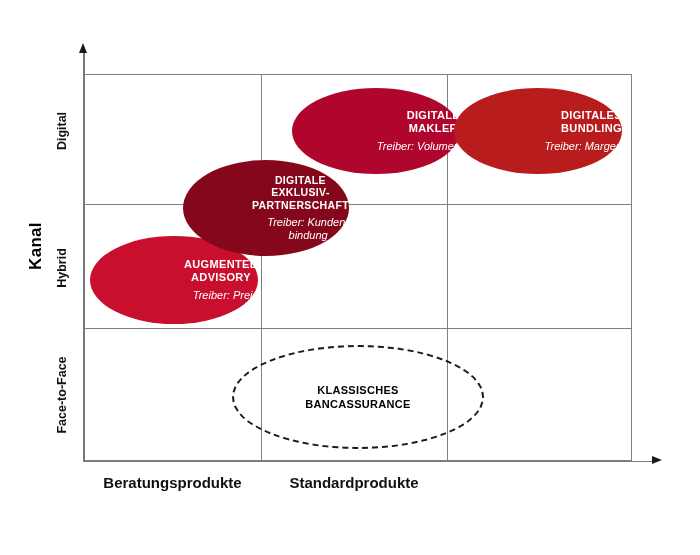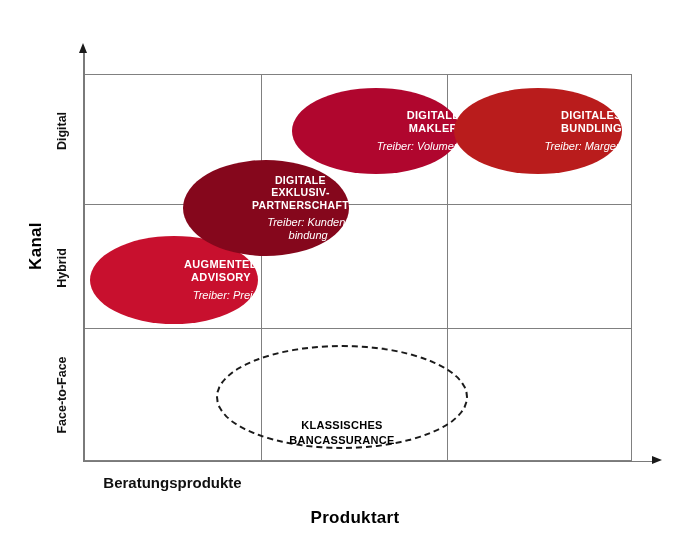--- a/index.html
+++ b/index.html
@@ -184,28 +184,28 @@
   #bubble-augmented-advisory {
     left: 90px; top: 236px;
     width: 168px; height: 88px;
     z-index: 4;
   }
   #bubble-digitale-exklusiv-partnerschaft .bubble-title { font-size: 10.5px; }
 
   
   #bubble-klassisches-bancassurance {
     position: absolute;
-    left: 216px;
+    left: 232px;
     top: 345px;
     width: 252px;
     height: 104px;
     border: 2.2px dashed #1a1a1a;
     border-radius: 50%;
     display: flex;
-    align-items: flex-end;
+    align-items: center;
     justify-content: center;
     box-sizing: border-box;
     z-index: 2;
   }
   #bubble-klassisches-bancassurance .dashed-label {
     font-size: 11px;
     font-weight: bold;
     color: #000;
     text-align: center;
     line-height: 1.3;
@@ -230,21 +230,21 @@
   <div class="axis-line" id="x-axis-line"></div>
   <div class="arrow" id="y-axis-arrow"></div>
   <div class="arrow" id="x-axis-arrow"></div>
 
   <div id="y-axis-title">Kanal</div>
   <div class="y-tick" id="y-tick-digital">Digital</div>
   <div class="y-tick" id="y-tick-hybrid">Hybrid</div>
   <div class="y-tick" id="y-tick-face">Face-to-Face</div>
 
   <div class="x-tick" id="x-tick-1">Beratungsprodukte</div>
-  <div id="x-axis-title">Produktart</div>
+  <div class="x-tick" id="x-tick-2">Standardprodukte</div>
 
   <div class="bubble" id="bubble-digitale-makler" style="background:#B0062E">
     <div class="bubble-title">DIGITALE
 MAKLER</div>
     <div class="bubble-sub">Treiber: Volumen</div>
   </div>
 
   <div class="bubble" id="bubble-digitales-bundling" style="background:#b91c1c">
     <div class="bubble-title">DIGITALES
 BUNDLING</div>

